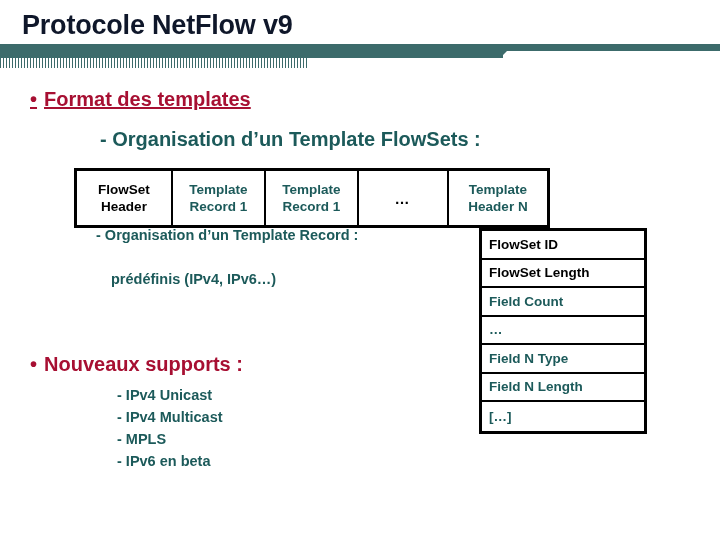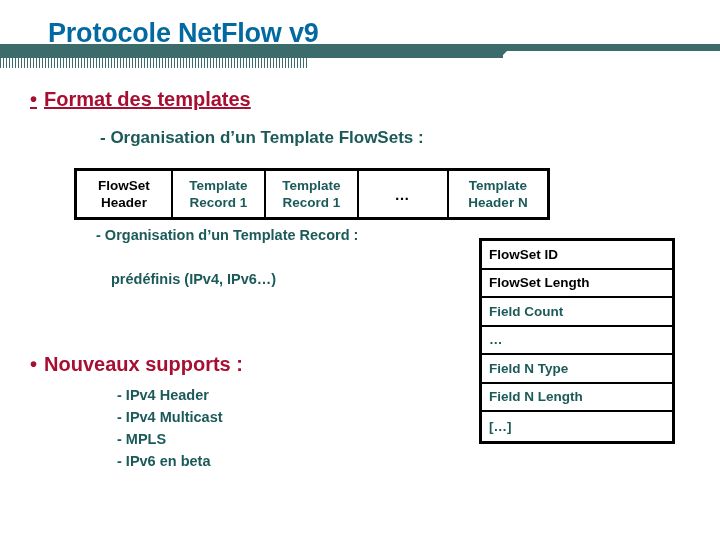--- a/index.html
+++ b/index.html
@@ -12,27 +12,26 @@
     background: #ffffff;
     font-family: "Liberation Sans", sans-serif;
     overflow: hidden;
     position: relative;
   }
 
   
   .slide-title {
     position: absolute;
     left: 22px;
-    top: 18px;
+    top: 10px;
     font-size: 27px;
     font-weight: bold;
-    color: #0369a1;
+    color: #0f172a;
     letter-spacing: -0.2px;
     white-space: nowrap;
-    margin-left: 26px;
   }
 
   
   .divider {
     position: absolute;
     left: 0;
     top: 44px;
     width: 720px;
     height: 24px;
   }
@@ -82,21 +81,21 @@
     color: #a70f32;
     white-space: nowrap;
   }
   .bullet-heading .dot {
     font-size: 20px;
     margin-right: 7px;
   }
 
   .sub-line {
     position: absolute;
-    font-size: 17px;
+    font-size: 20px;
     font-weight: bold;
     color: #1c5a5a;
     white-space: nowrap;
   }
 
   #heading-format { left: 30px; top: 88px; text-decoration: underline; }
   #sub-flowsets   { left: 100px; top: 128px; }
 
   
   .mid-block {
@@ -124,21 +123,21 @@
     line-height: 22px;
     white-space: nowrap;
   }
 
   
   .flowset-table {
     position: absolute;
     left: 74px;
     top: 168px;
     width: 476px;
-    height: 52px;
+    height: 60px;
     border: 3px solid #000000;
     box-sizing: border-box;
     display: flex;
     background: #ffffff;
   }
   .flowset-cell {
     border-right: 2px solid #000000;
     box-sizing: border-box;
     display: flex;
     flex-direction: column;
@@ -161,22 +160,22 @@
   .fc-0 { width: 96px; }
   .fc-1 { width: 93px; }
   .fc-2 { width: 93px; }
   .fc-3 { width: 90px; }
   .fc-4 { width: 98px; }
 
   
   .record-table {
     position: absolute;
     left: 479px;
-    top: 238px;
-    width: 196px;
+    top: 228px;
+    width: 168px;
     border: 3px solid #000000;
     box-sizing: border-box;
     background: #ffffff;
   }
   .record-row {
     height: 28.5px;
     border-bottom: 2px solid #000000;
     box-sizing: border-box;
     display: flex;
     align-items: center;
@@ -233,21 +232,21 @@
   <span>- Organisation d’un Template Record :</span><br>
   <br>
   <span class="indent">prédéfinis (IPv4, IPv6…)</span>
 </div>
 
 <div class="bullet-heading" id="heading-supports">
   <span class="dot">•</span><span>Nouveaux supports :</span>
 </div>
 
 <div class="supports-list">
-  <span>- IPv4 Header</span><br>
+  <span>- IPv4 Unicast</span><br>
   <span>- IPv4 Multicast</span><br>
   <span>- MPLS</span><br>
   <span>- IPv6 en beta</span>
 </div>
 
 <div class="record-table">
   <div class="record-row dark">
     <span>FlowSet ID</span>
   </div>
   <div class="record-row dark">

